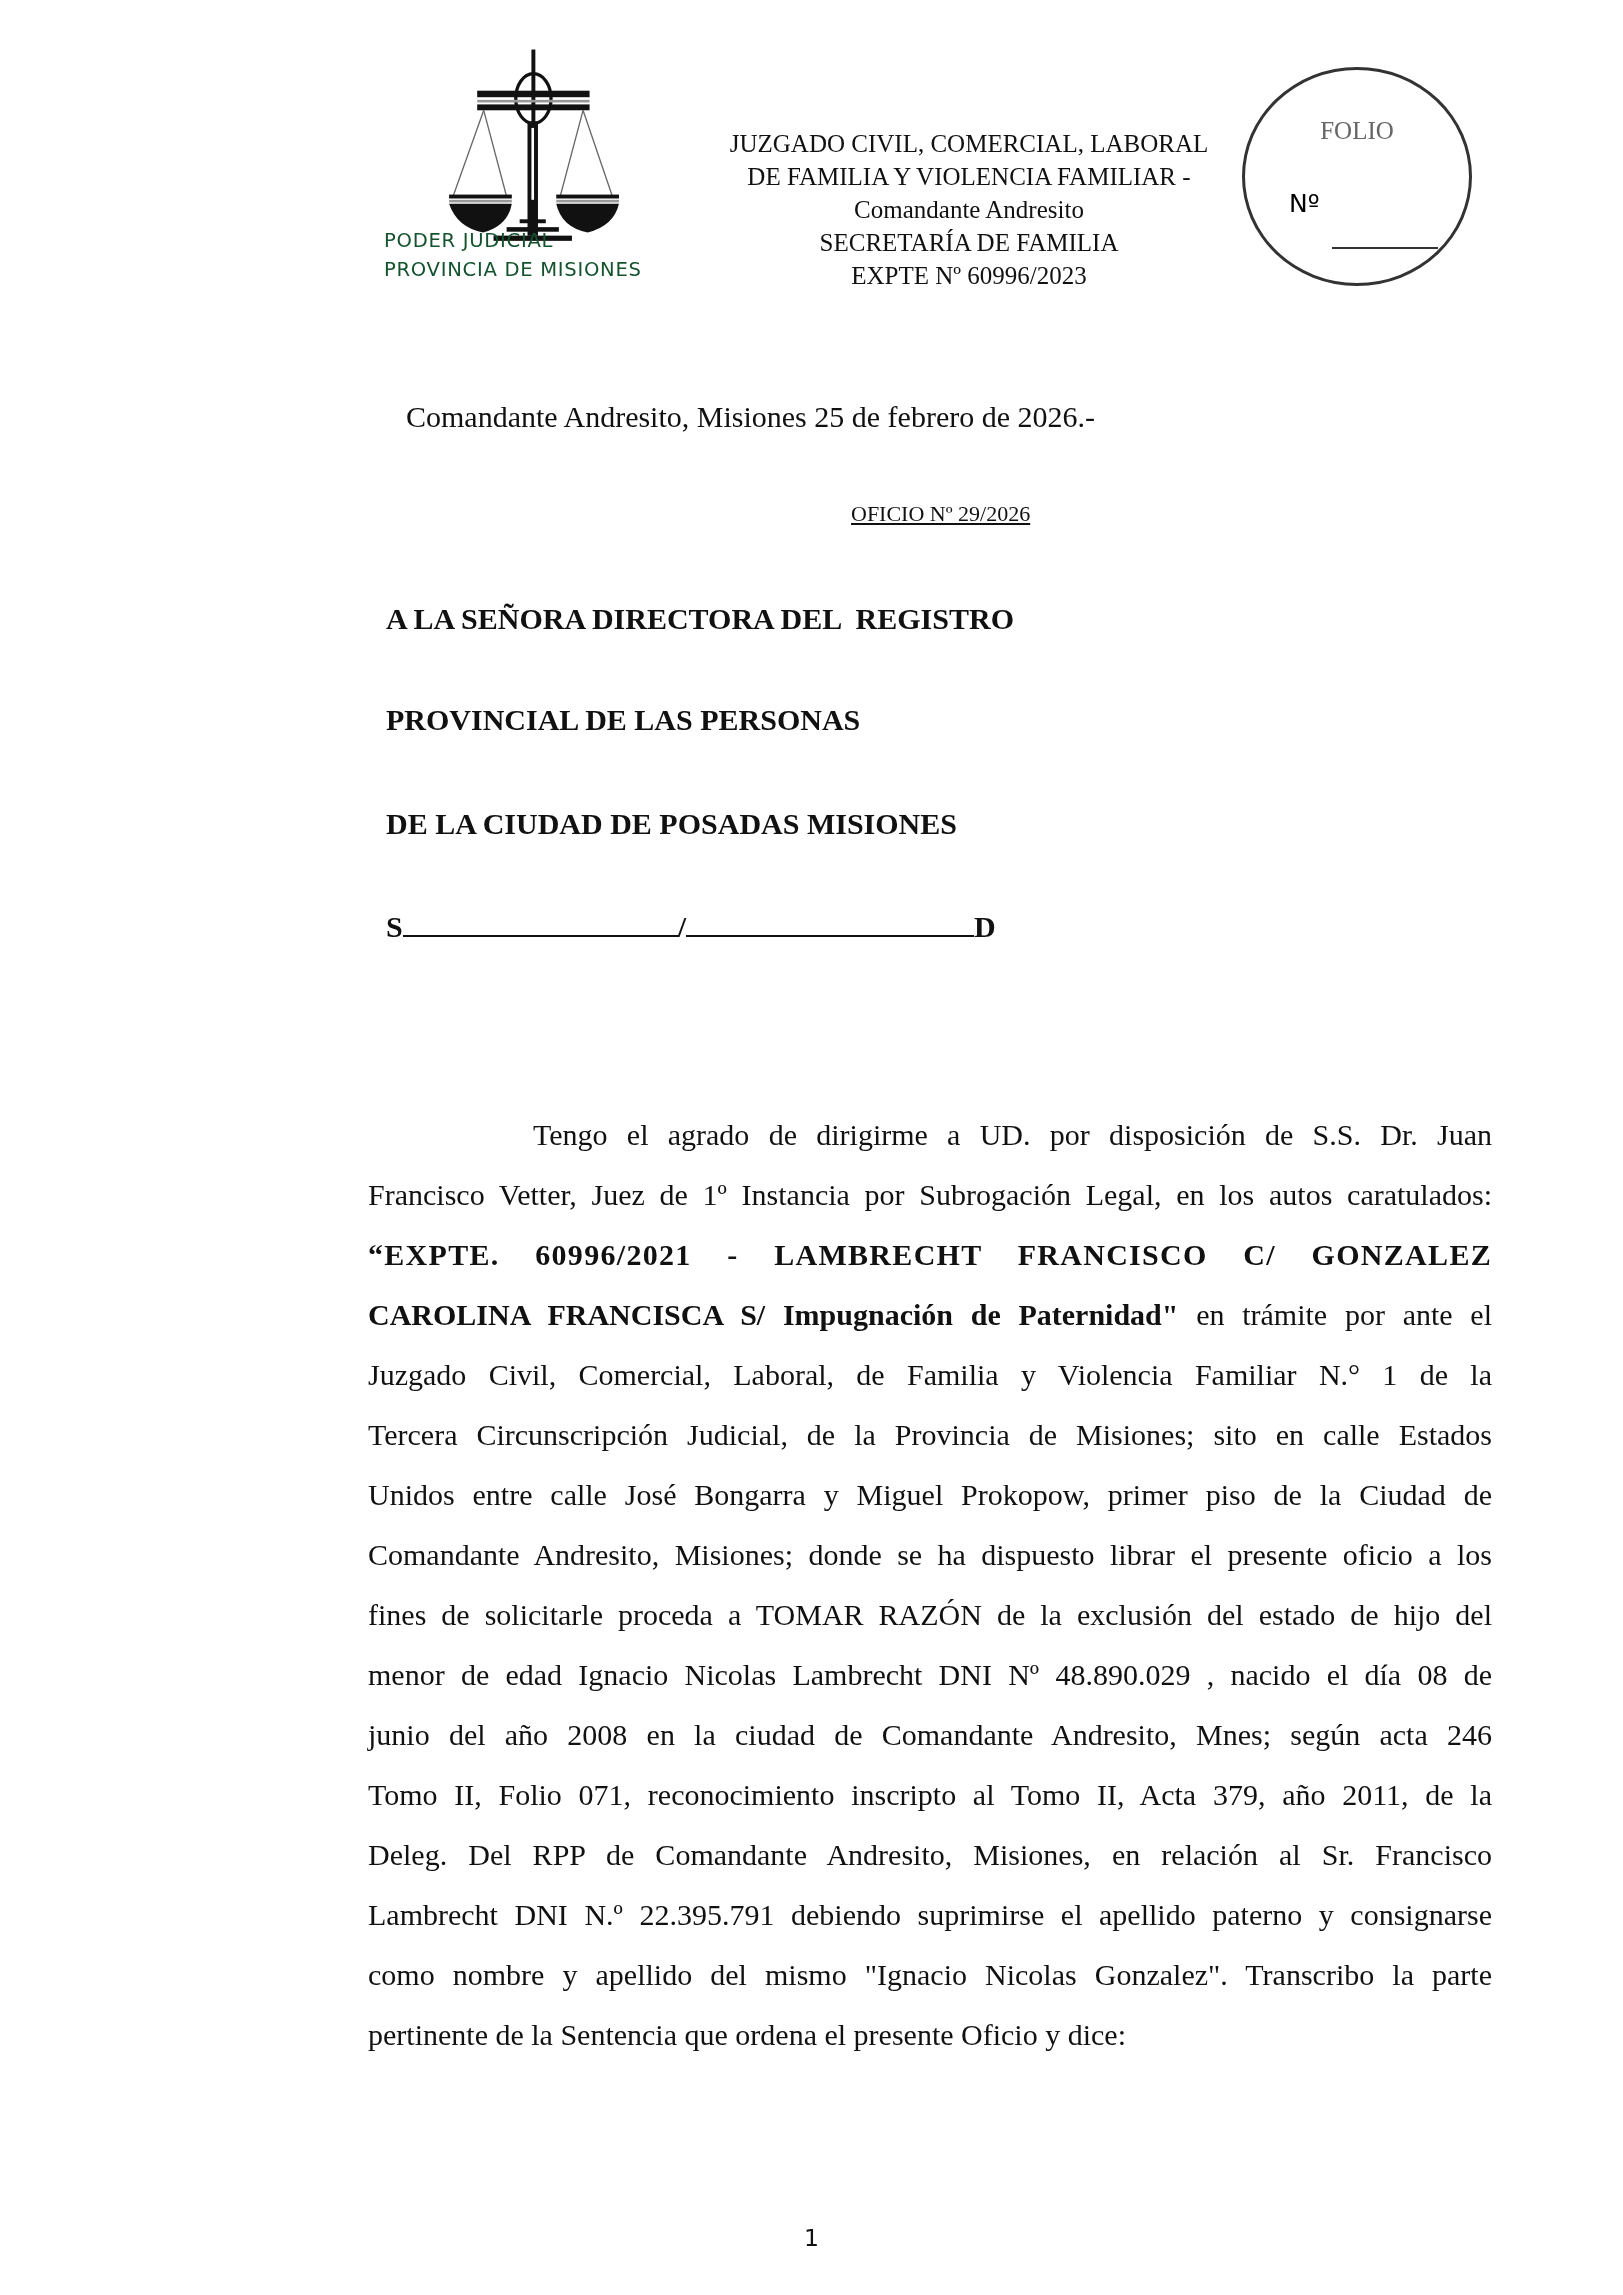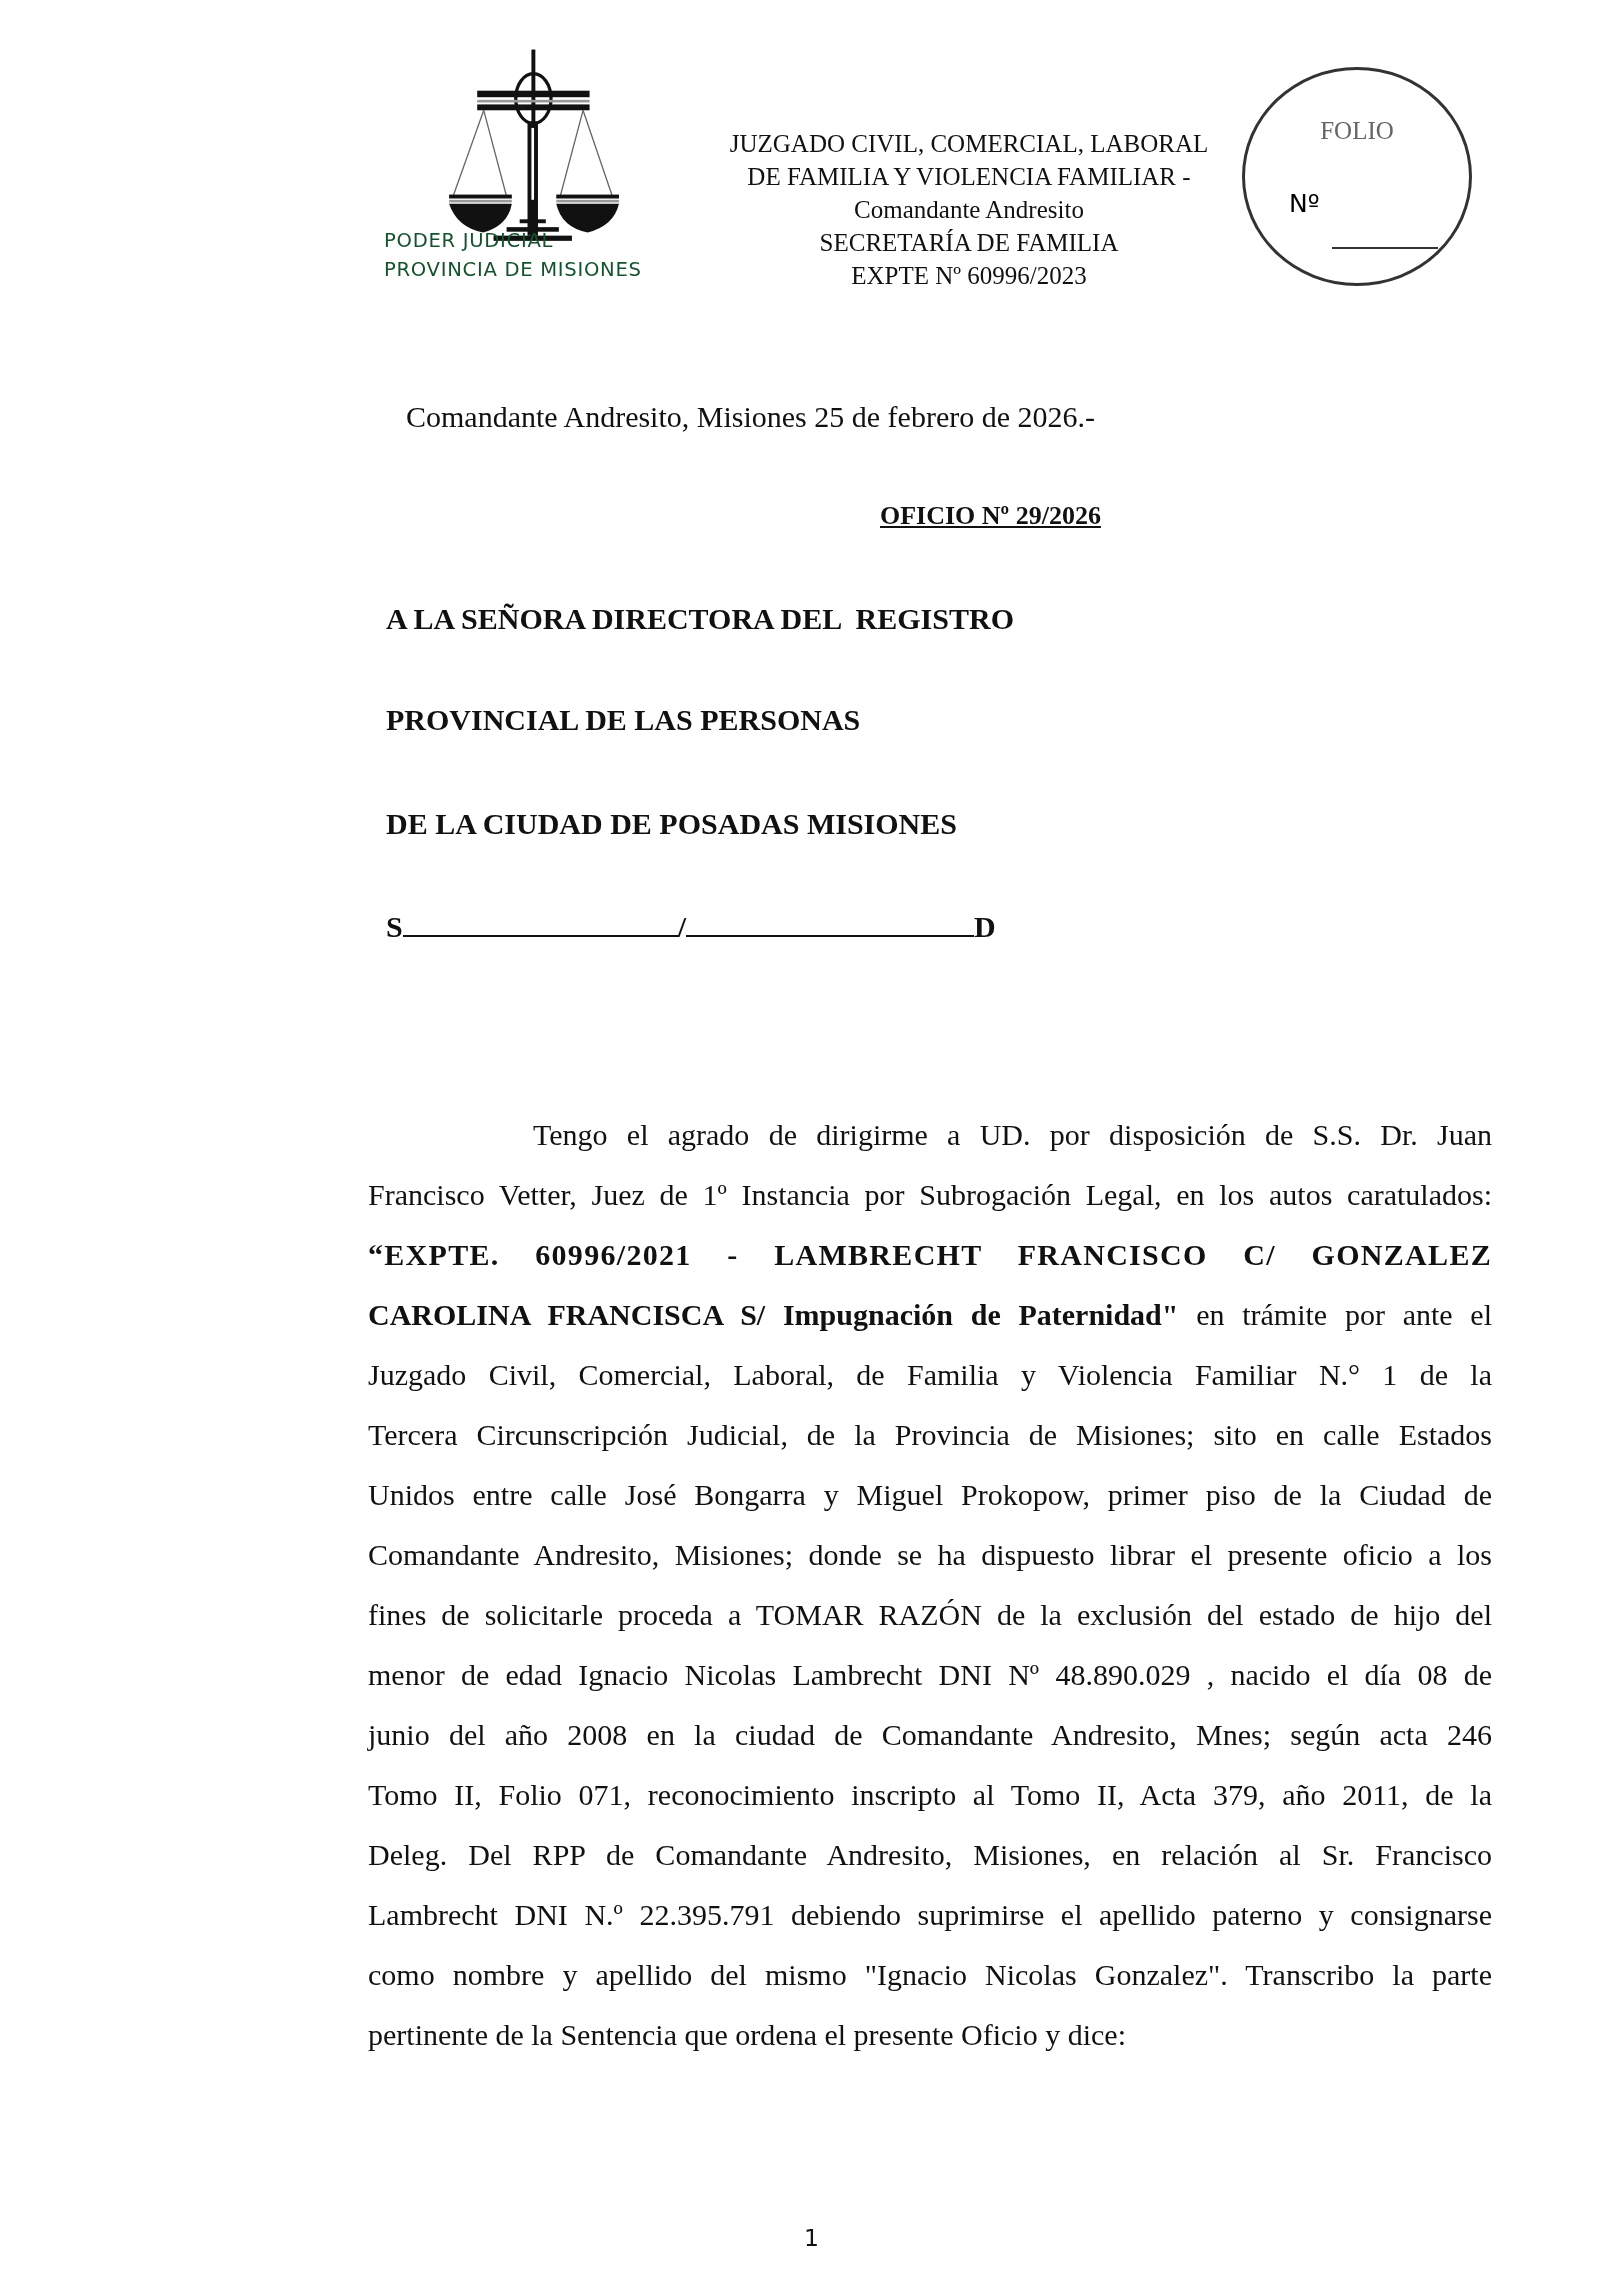--- a/index.html
+++ b/index.html
@@ -11,21 +11,21 @@
   .logo-caption { position:absolute; left:384px; width:268px; text-align:left; font-family:"DejaVu Sans", sans-serif; color:#14532d; font-size:19.6px; letter-spacing:0.7px; }
   .court-header { position:absolute; left:681px; top:95px; width:576px; text-align:center; font-size:25px; line-height:33px; color:#111;margin-top:32px; }
   .folio-stamp { position:absolute; left:1242px; top:67px; width:230px; height:219px; border:3.3px solid #333; border-radius:50%; box-sizing:border-box; }
   .folio-title { position:absolute; left:0; width:100%; top:47px; text-align:center; font-family:Liberation Serif, serif; font-size:25px; color:#666; }
   .folio-num-row { position:absolute; left:44px; top:119px; font-family:"DejaVu Sans", sans-serif; font-size:25px; color:#000000; }
   .folio-line { position:absolute; left:87px; top:177px; width:106px; height:2px; background:#333; }
 
   
   .line { position:absolute; left:386px; font-size:30px; white-space:nowrap;margin-left:20px; }
   .date-line { top:400px; }
-  .oficio { position:absolute; left:880px; top:501px; font-size:26px; font-weight:bold; text-decoration:underline; }
+  .oficio { position:absolute; left:851px; top:501px; font-size:22px; font-weight:normal; text-decoration:underline; }
   .addr { position:absolute; left:386px; font-size:30px; font-weight:bold; white-space:nowrap; }
   .sd-line { position:absolute; left:386px; top:910px; font-size:30px; font-weight:bold; white-space:nowrap; }
   .sd-blank { display:inline-block; border-bottom:2.6px solid #111; height:25px; vertical-align:baseline; }
 
   .para { position:absolute; left:368px; width:1124px; font-size:30px; line-height:60px; top:1105px; text-align:justify; }
   .para .just { display:block; text-align:justify; text-align-last:justify; white-space:nowrap; height:60px; }
   .para .indent { padding-left:165px; }
   .para .last { text-align-last:left; }
   .b { font-weight:bold; }
   .wide { letter-spacing:1.3px; word-spacing:9.2px; }

